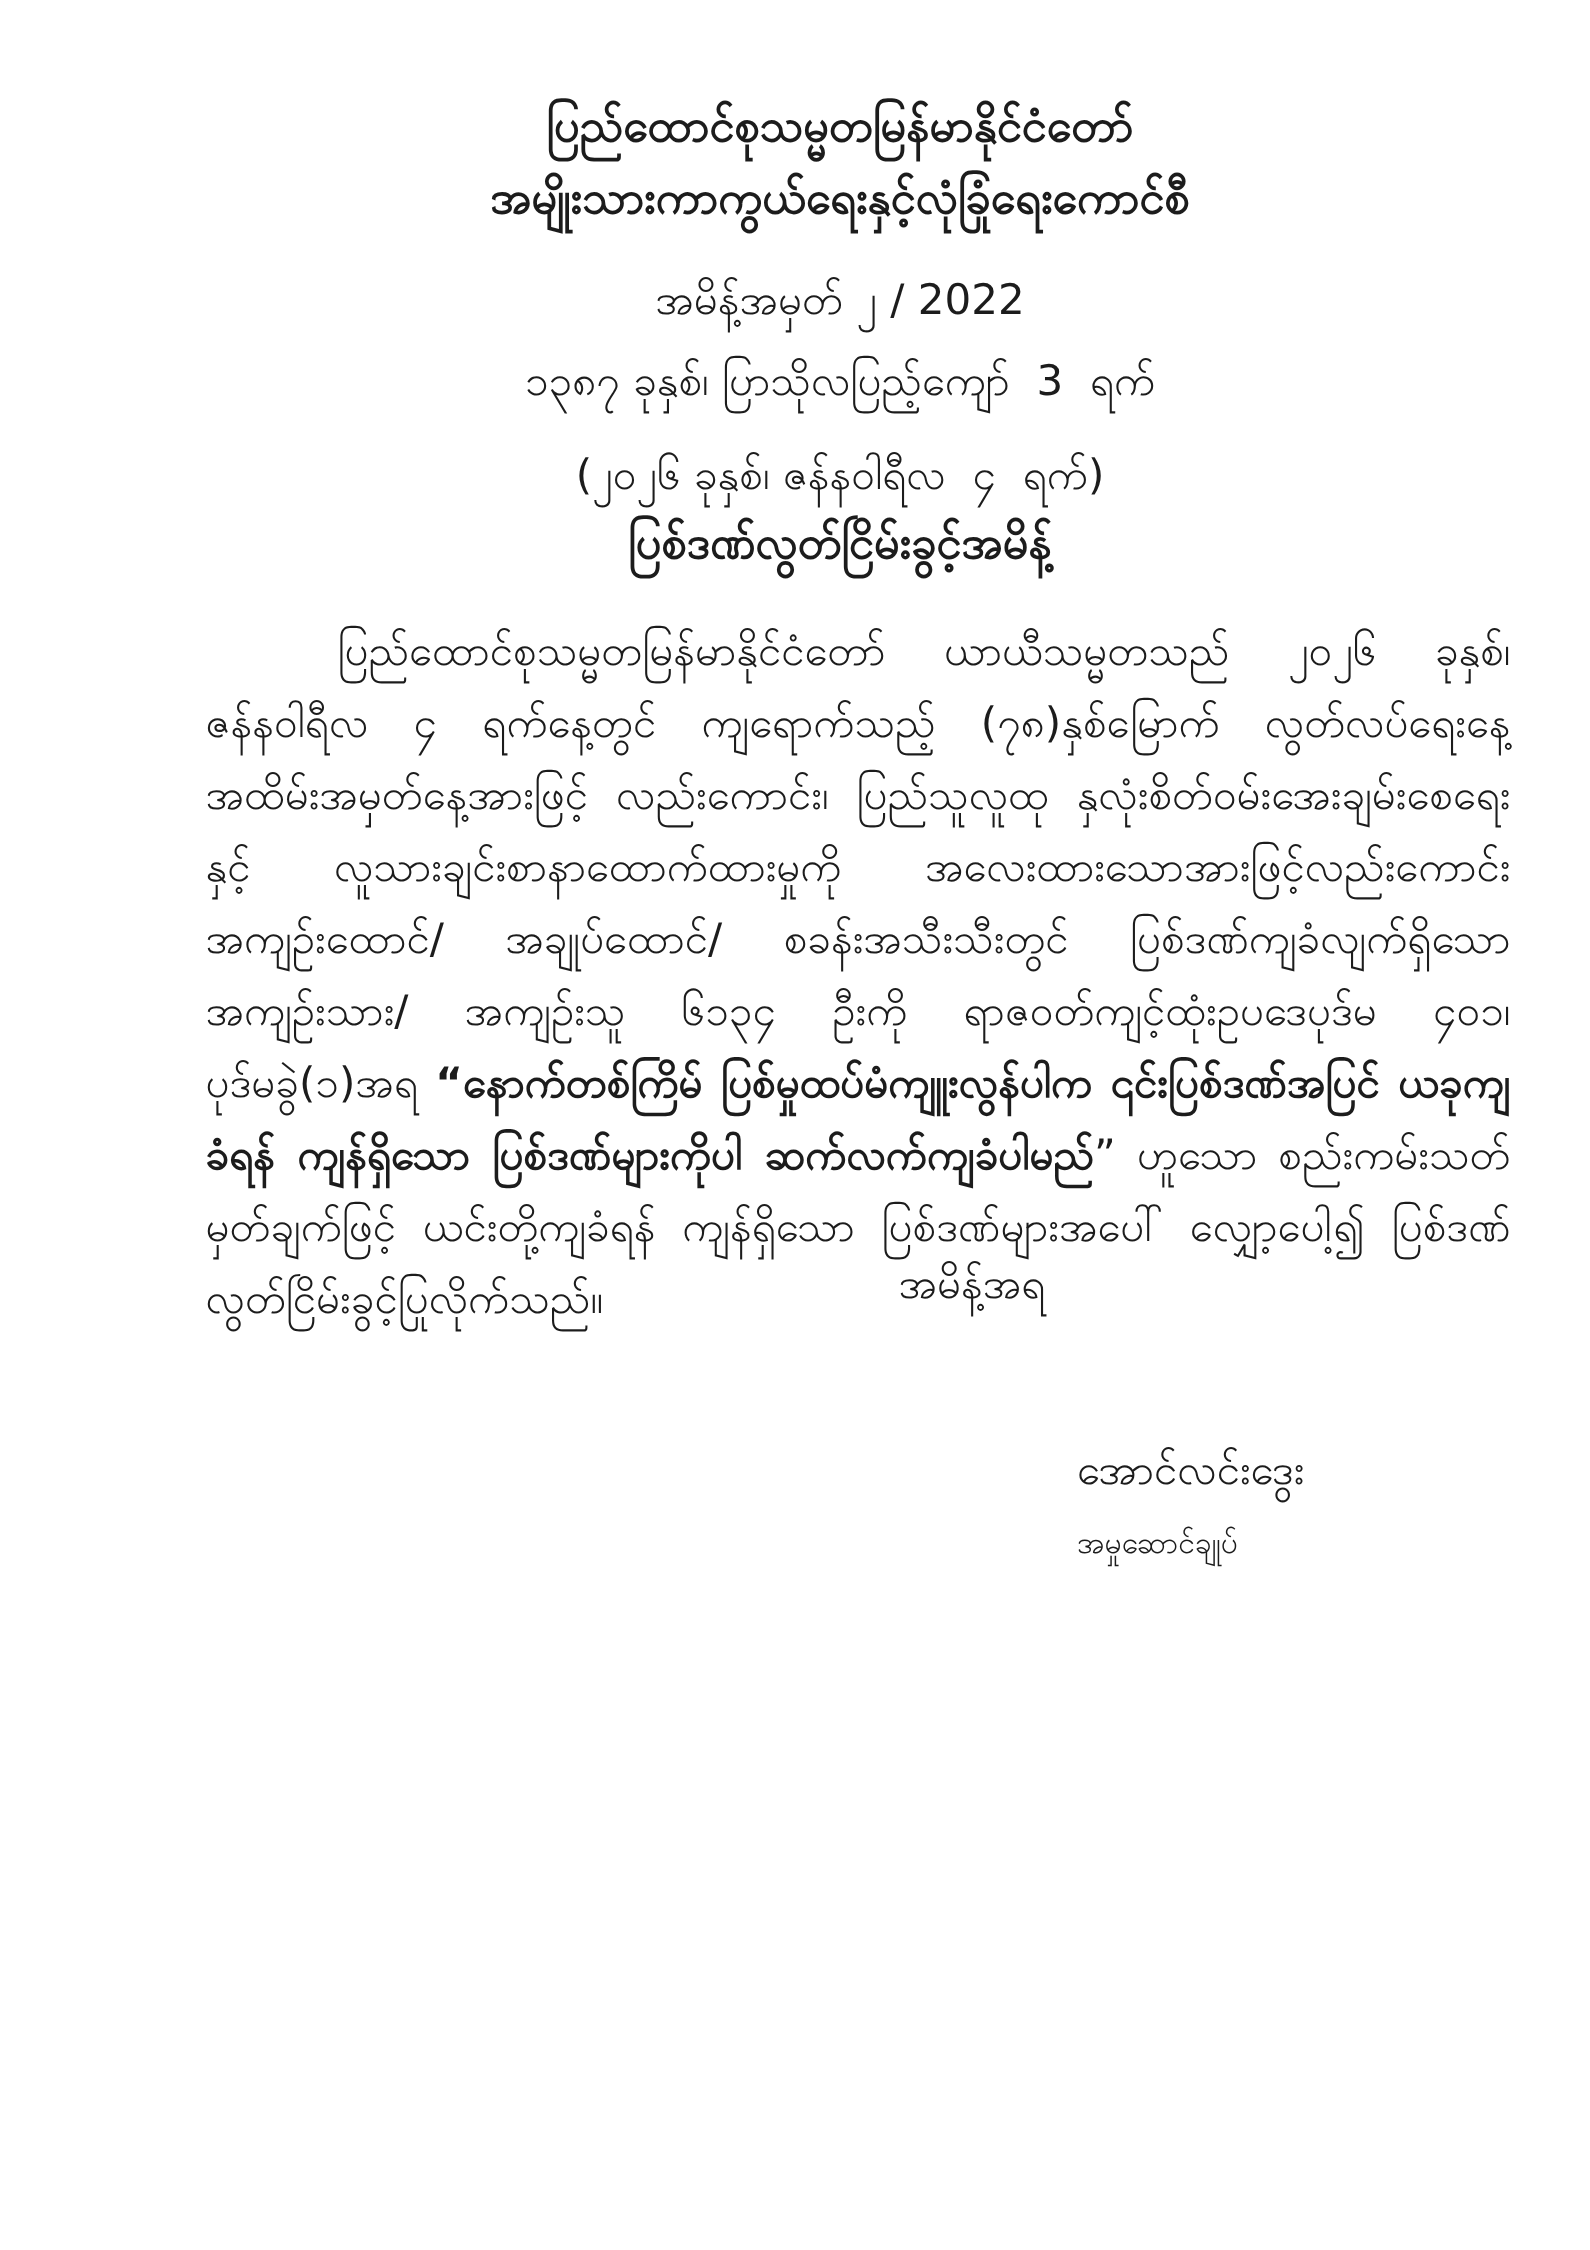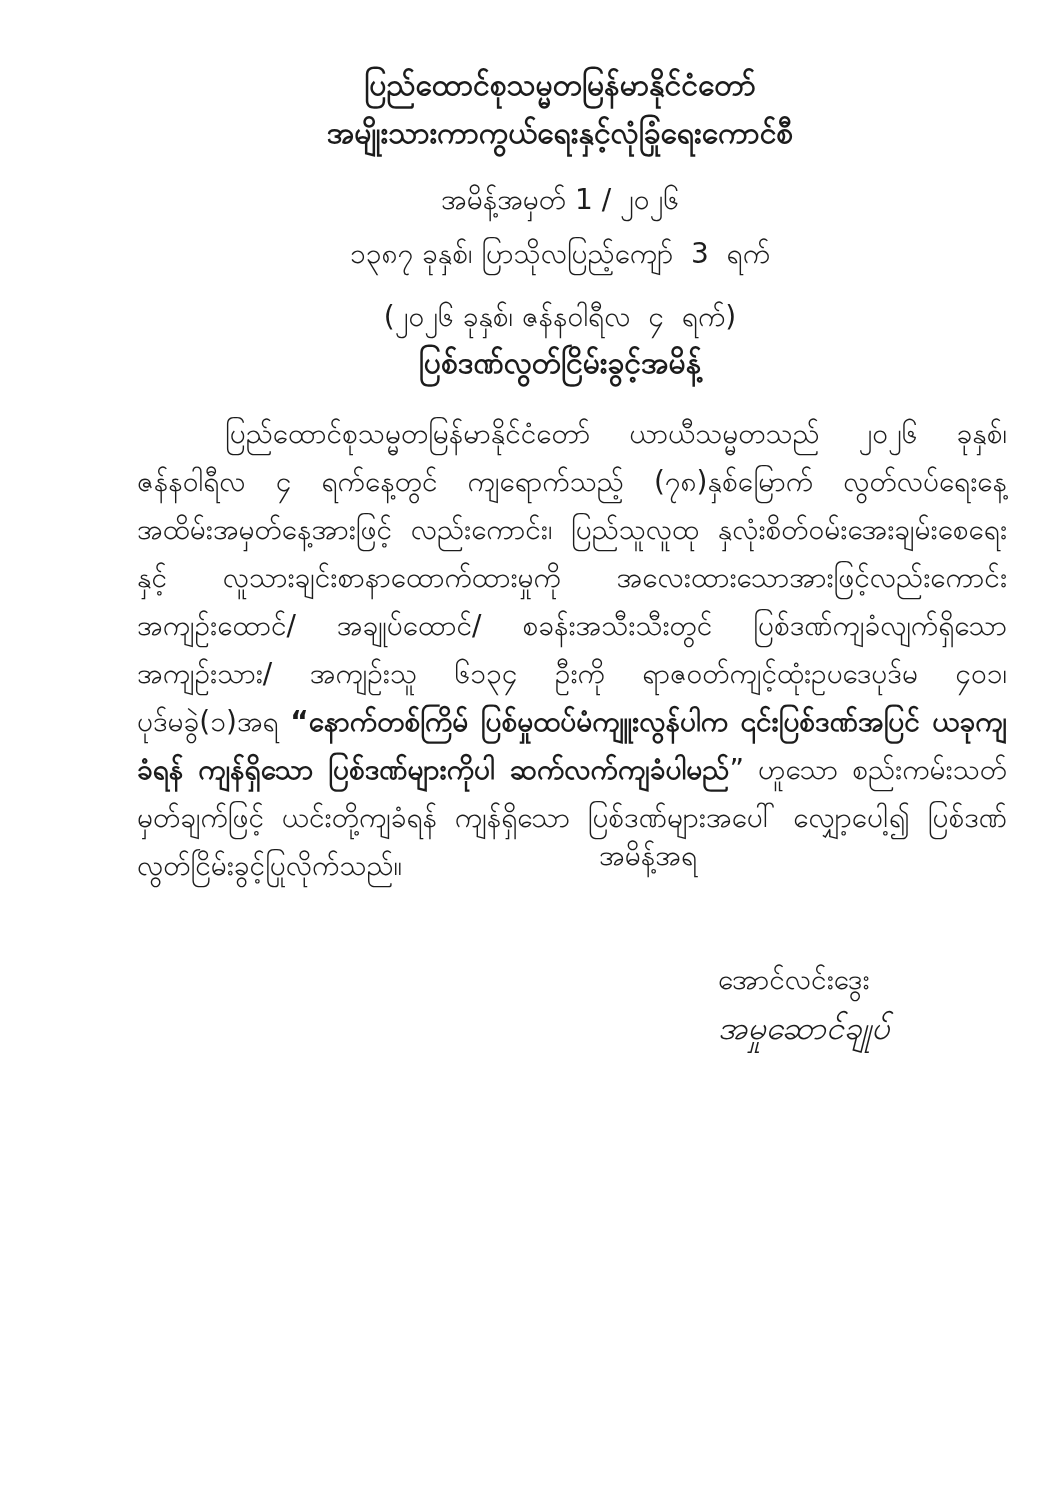--- a/index.html
+++ b/index.html
@@ -69,35 +69,34 @@
     top: 960px;
     left: 718px;
     width: 240px;
   }
   .signature-name {
     font-size: 28px;
     line-height: 40px;
     margin-bottom: 8px;
   }
   .signature-title {
-    font-size: 32px;
+    font-size: 20px;
     line-height: 40px;
-    font-style: italic;
   }
 </style>
 </head>
 <body>
 
 <div class="page">
 
   <div class="centered-block h-bold country-line">ပြည်ထောင်စုသမ္မတမြန်မာနိုင်ငံတော်</div>
 
   <div class="centered-block h-bold council-line">အမျိုးသားကာကွယ်ရေးနှင့်လုံခြုံရေးကောင်စီ</div>
 
-  <div class="centered-block h-regular order-no-line">အမိန့်အမှတ် 1 / ၂၀၂၆</div>
+  <div class="centered-block h-regular order-no-line">အမိန့်အမှတ် ၂ / 2022</div>
 
   <div class="centered-block h-regular date-mm-line">၁၃၈၇ ခုနှစ်၊ ပြာသိုလပြည့်ကျော်  3  ရက်</div>
 
   <div class="centered-block h-regular date-en-line">(၂၀၂၆ ခုနှစ်၊ ဇန်နဝါရီလ  ၄  ရက်)</div>
 
   <div class="centered-block h-bold title-line">ပြစ်ဒဏ်လွတ်ငြိမ်းခွင့်အမိန့်</div>
 
   <p class="body-paragraph"><span>ပြည်ထောင်စုသမ္မတမြန်မာနိုင်ငံတော် ယာယီသမ္မတသည် ၂၀၂၆ ခုနှစ်၊ ဇန်နဝါရီလ ၄ ရက်နေ့တွင် ကျရောက်သည့် (၇၈)နှစ်မြောက် လွတ်လပ်ရေးနေ့ အထိမ်းအမှတ်နေ့အားဖြင့် လည်းကောင်း၊ ပြည်သူလူထု နှလုံးစိတ်ဝမ်းအေးချမ်းစေရေးနှင့် လူသားချင်းစာနာထောက်ထားမှုကို အလေးထားသောအားဖြင့်လည်းကောင်း အကျဉ်းထောင်/ အချုပ်ထောင်/ စခန်းအသီးသီးတွင် ပြစ်ဒဏ်ကျခံလျက်ရှိသော အကျဉ်းသား/ အကျဉ်းသူ ၆၁၃၄ ဦးကို ရာဇဝတ်ကျင့်ထုံးဥပဒေပုဒ်မ ၄၀၁၊ ပုဒ်မခွဲ(၁)အရ </span><span class="bold-quote">“နောက်တစ်ကြိမ် ပြစ်မှုထပ်မံကျူးလွန်ပါက ၎င်းပြစ်ဒဏ်အပြင် ယခုကျခံရန် ကျန်ရှိသော ပြစ်ဒဏ်များကိုပါ ဆက်လက်ကျခံပါမည်</span><span>” ဟူသော စည်းကမ်းသတ်မှတ်ချက်ဖြင့် ယင်းတို့ကျခံရန် ကျန်ရှိသော ပြစ်ဒဏ်များအပေါ် လျှော့ပေါ့၍ ပြစ်ဒဏ်လွတ်ငြိမ်းခွင့်ပြုလိုက်သည်။</span></p>
 
   <div class="by-order">အမိန့်အရ</div>

